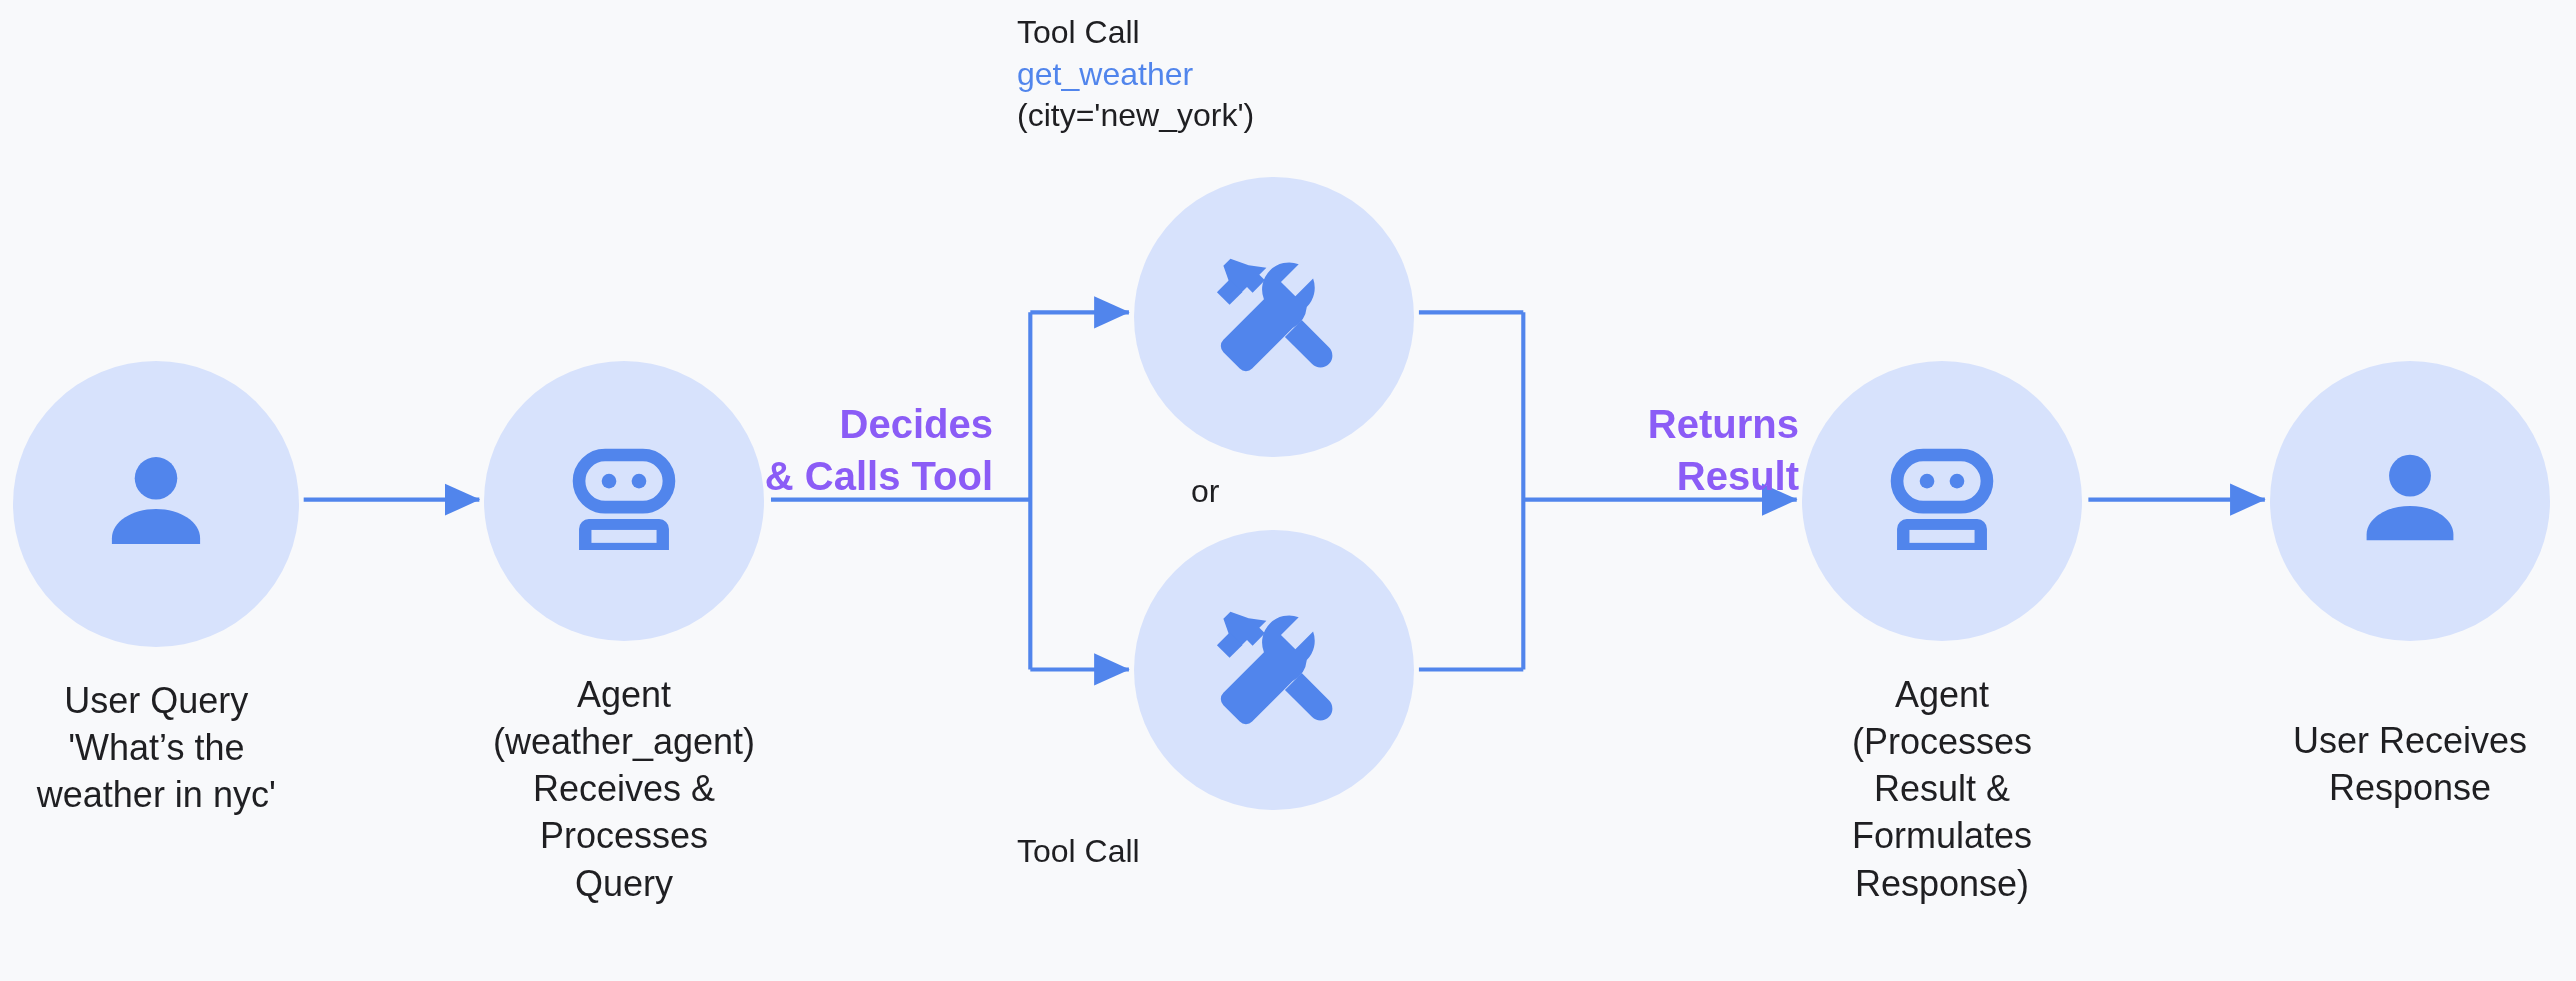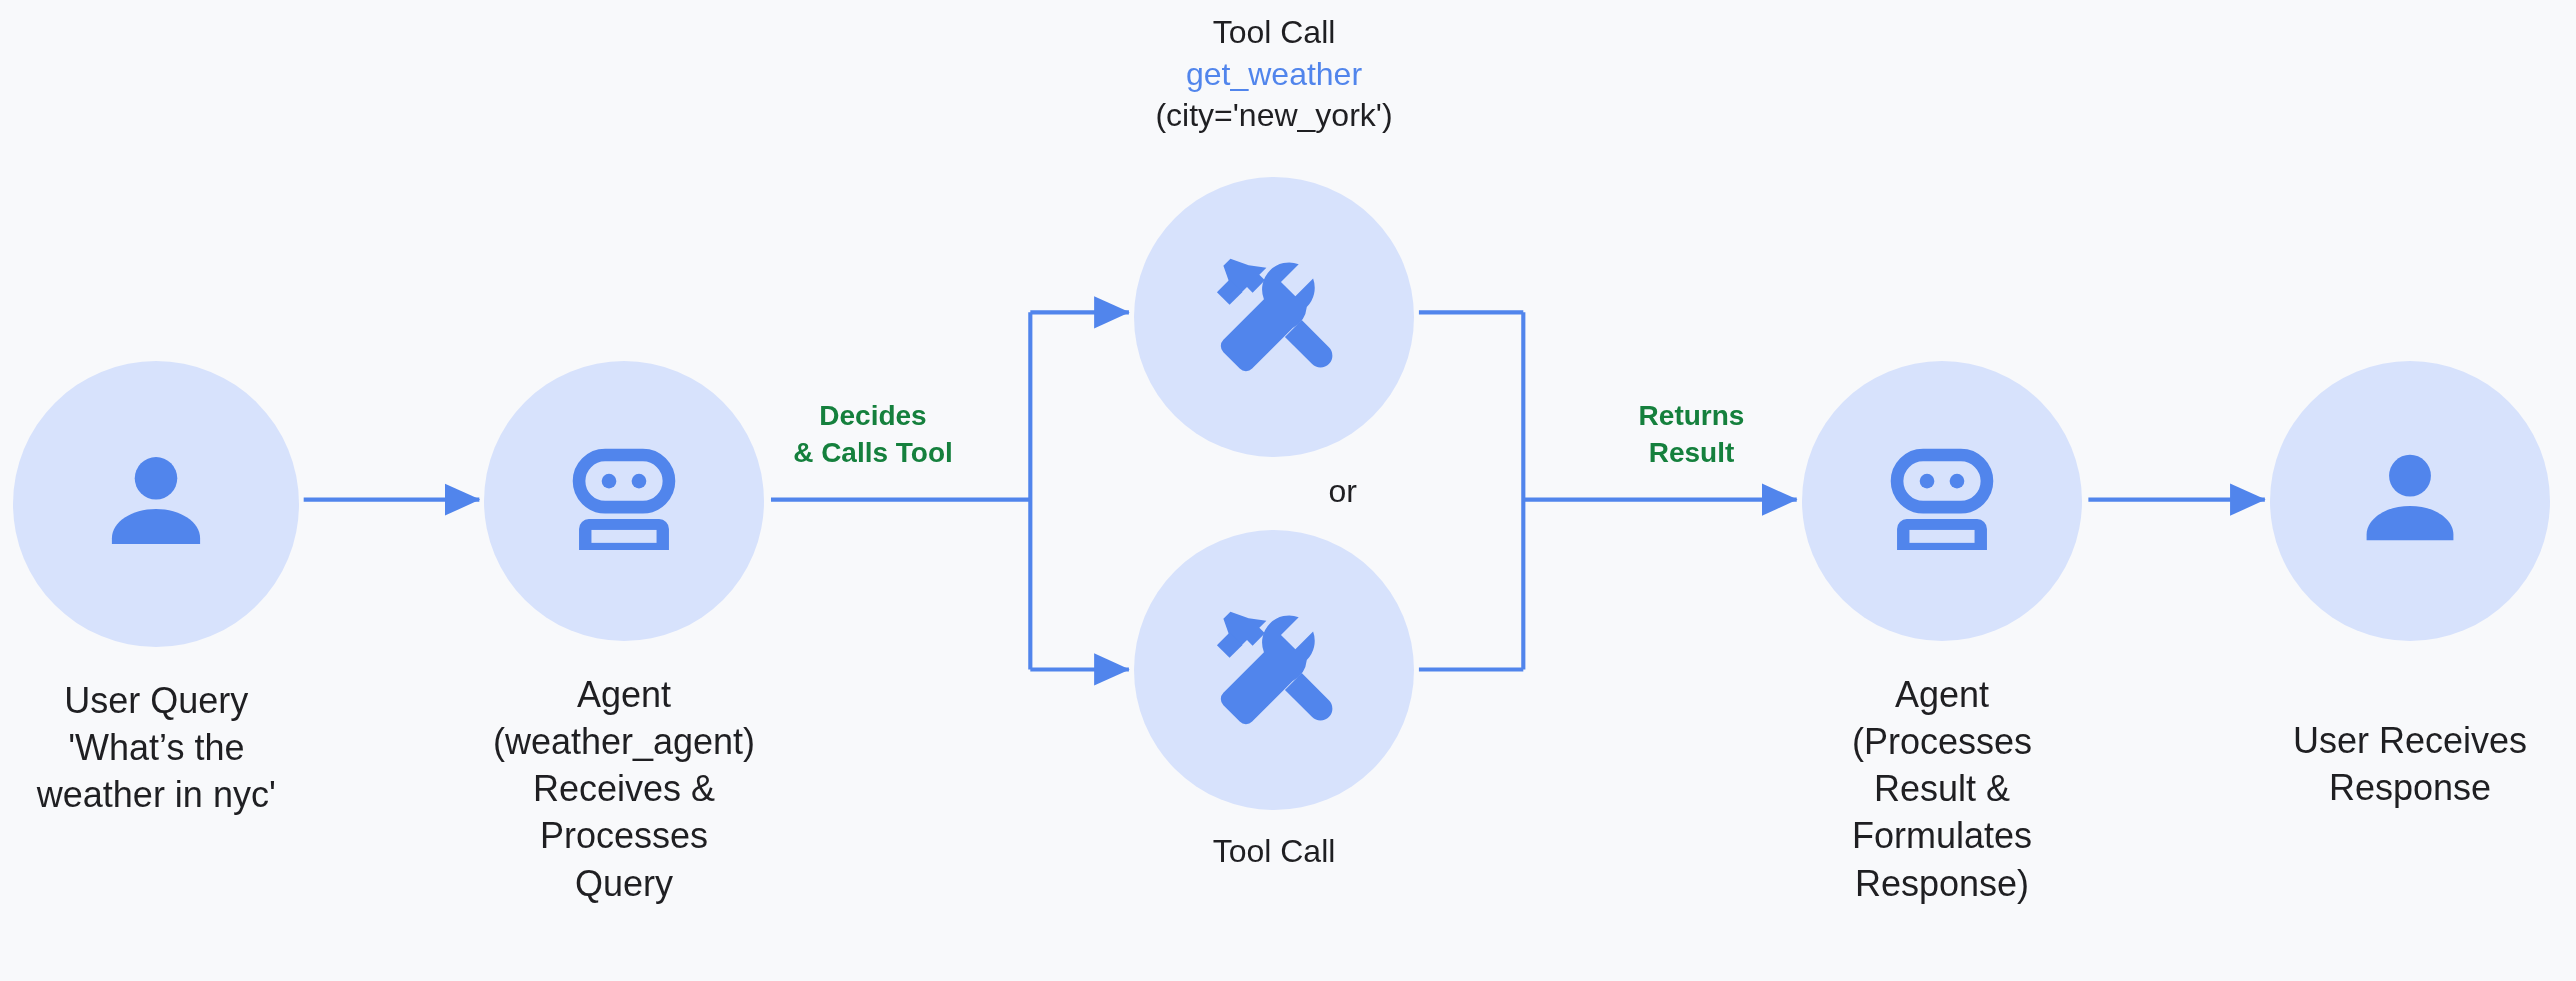--- a/index.html
+++ b/index.html
@@ -47,48 +47,47 @@
     color: #1f1f22;
     font-size: 36px;
     line-height: 1.31;
     white-space: pre-line;
     font-weight: 400;
   }
 
   
   .toolcap {
     position: absolute;
-    text-align: center;
     color: #1f1f22;
     font-size: 32px;
     line-height: 1.31;
     font-weight: 400;
     width: 514px;
   }
   .toolcap .fn {
     color: #5185ec;
   }
 
   
   .edge-label {
     position: absolute;
-    text-align: center;
-    color: #15803d;
-    font-size: 28px;
+    text-align: right;
+    color: #8b5cf6;
+    font-size: 40px;
     line-height: 1.31;
     font-weight: 700;
     white-space: pre-line;
   }
   .or-label {
     position: absolute;
     color: #1f1f22;
     font-size: 32px;
     line-height: 1;
     font-weight: 400;
-    text-align: right;
+    text-align: left;
   }
 </style>
 </head>
 <body>
 
 <div id="canvas" style="width: 2576px; height: 981px; background: rgb(248, 249, 251);">
 
   <svg id="wires" viewBox="0 0 3108 1184" width="2576" height="981">
     <defs>
       <marker id="arrow" markerWidth="9" markerHeight="9" refX="8.4" refY="4.5" orient="auto" markerUnits="strokeWidth">

